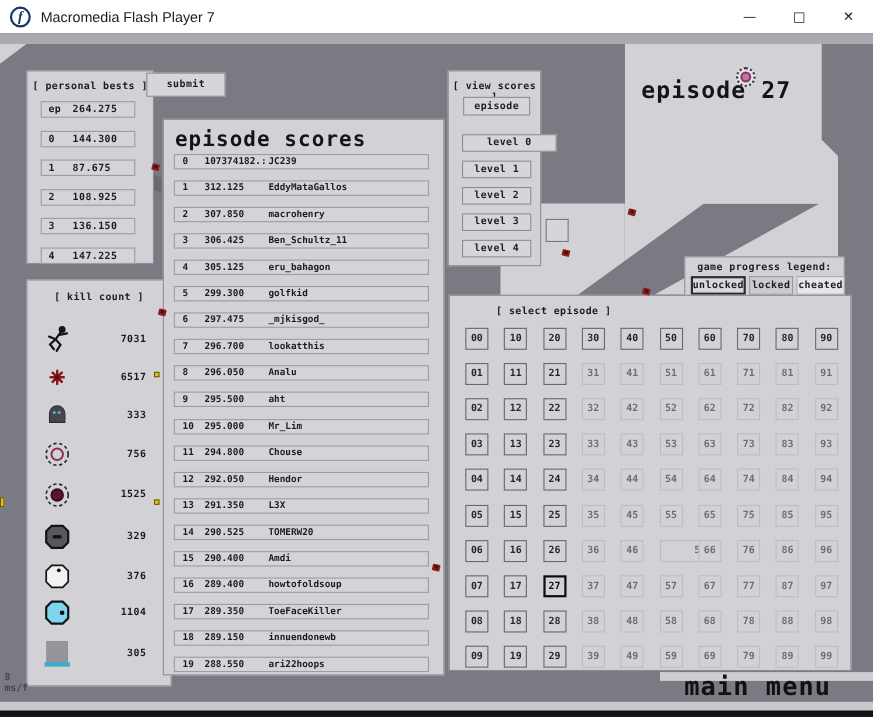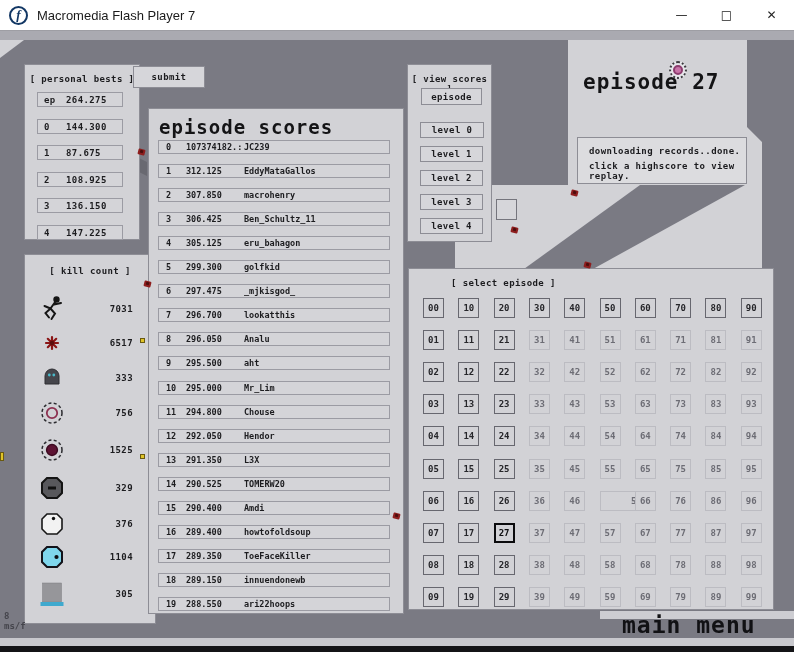--- a/index.html
+++ b/index.html
@@ -320,40 +320,44 @@
           <span class="sc">288.550</span>
           <span class="nm">ari22hoops</span>
         </div>
       </div>
   </div>
 
   <div class="panel" style="left:407px;top:64px;width:85px;height:178px;">
     <div class="hdr t9" style="top:9px;">[ view scores ]</div>
     <div class="btn t9" style="left:13px;top:23px;width:61px;height:17px;">episode</div>
     <div id="level-btns">
-        <div class="btn t9" style="left: 12px; top: 57px; width: 64px; height: 16px;">level 0</div>
+        <div class="btn t9" style="left: 12px; top: 57px; width: 86px; height: 16px;">level 0</div>
         <div class="btn t9" style="left: 12px; top: 81px; width: 63px; height: 16px;">level 1</div>
         <div class="btn t9" style="left: 12px; top: 105px; width: 63px; height: 16px;">level 2</div>
         <div class="btn t9" style="left: 12px; top: 129px; width: 63px; height: 16px;">level 3</div>
         <div class="btn t9" style="left: 12px; top: 153px; width: 63px; height: 16px;">level 4</div>
       </div>
   </div>
 
   <div class="heading"><span>episode 27</span><br></div>
   <div class="ring-icon">
       <i></i>
     </div>
 
-  <div class="panel" style="left:577px;top:137px;width:170px;height:47px;background:#dcdcdf;">
-    <div class="t9" style="position:absolute;left:11px;top:8px;">downloading records..done.</div>
-    <div class="t9" style="position:absolute;left:11px;top:23px;">click a highscore to view replay.</div>
-  </div>
 
   <div class="btn" style="left:496px;top:199px;width:21px;height:21px;border-color:#75757d;"></div>
 
+  <div class="panel" style="left:622px;top:233px;width:146px;height:38px;">
+    <div class="hdr t9" style="top:4px;">game progress legend:</div>
+    <div id="legend-btns">
+        <div class="leg-btn t9 leg-unlocked" style="left: 5px; width: 50px;">unlocked</div>
+        <div class="leg-btn t9 leg-locked" style="left: 58px; width: 40px;">locked</div>
+        <div class="leg-btn t9 leg-cheated" style="left: 101px; width: 44px;">cheated</div>
+      </div>
+  </div>
 
   <div class="panel" style="left:408px;top:268px;width:366px;height:342px;">
     <div class="t9" style="position:absolute;left:42px;top:9px;">[ select episode ]</div>
     <div id="ep-grid">
         <div class="cell unl" style="left: 14px; top: 29px;">00</div>
         <div class="cell unl" style="left: 49.3px; top: 29px;">10</div>
         <div class="cell unl" style="left: 84.6px; top: 29px;">20</div>
         <div class="cell unl" style="left: 119.9px; top: 29px;">30</div>
         <div class="cell unl" style="left: 155.2px; top: 29px;">40</div>
         <div class="cell unl" style="left: 190.5px; top: 29px;">50</div>

